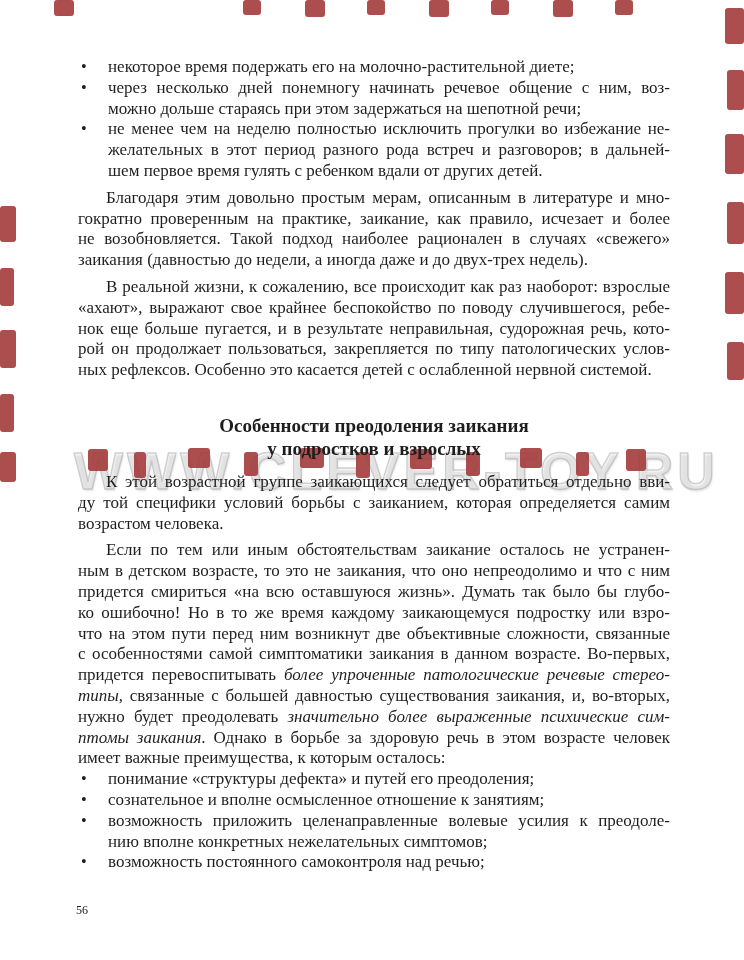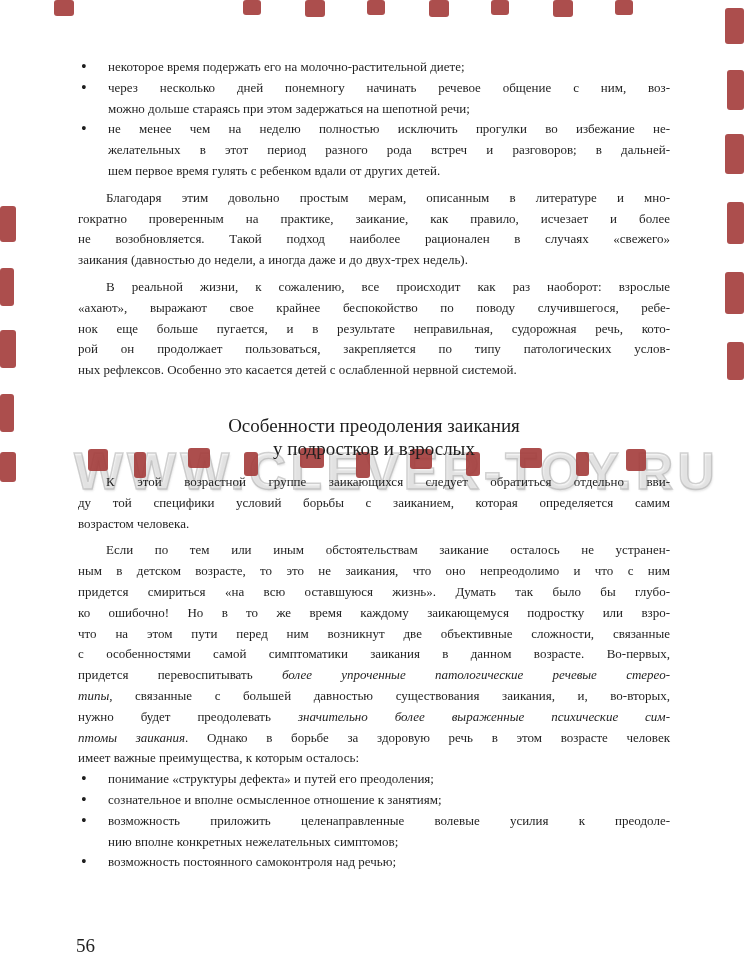--- a/index.html
+++ b/index.html
@@ -14,39 +14,39 @@
   }
   .content {
     position: absolute;
     left: 78px;
     top: 57px;
     width: 592px;
     z-index: 2;
   }
   .tline {
     display: block;
-    font-size: 13px;
+    font-size: 17px;
     line-height: 20.8px;
     text-align: justify;
     text-align-last: justify;
   }
   .tline.last { text-align-last: left; }
   .tline.indent { text-indent: 28px; margin-top: 6px; }
   .em { font-style: italic; }
   .bullet-item { position: relative; padding-left: 30px; }
   .bullet-item .marker {
     position: absolute;
     left: 3px;
     top: 0;
     font-size: 16.3px;
     line-height: 20.8px;
   }
   .heading { margin-top: 33px; margin-bottom: 12px; }
   .hline {
-    font-weight: normal;
+    font-weight: bold;
     font-size: 19px;
     line-height: 23px;
     text-align: center;
     text-align-last: center;
   }
   .watermark {
     position: absolute;
     left: 74px;
     top: 441px;
     z-index: 1;
@@ -56,24 +56,23 @@
     font-size: 52px;
     letter-spacing: 4px;
     color: rgba(215, 215, 215, 0.12);
     -webkit-text-stroke: 1.4px rgba(172, 172, 172, 0.55);
     text-shadow: 1px 2px 2px rgba(130, 130, 130, 0.22);
   }
   .page-number {
     position: absolute;
     left: 76px;
     top: 901px;
-    font-size: 19px;
+    font-size: 12px;
     line-height: 18px;
     color: #222222;
-    margin-top: 36px;
   }
   .mark {
     position: absolute;
     border-radius: 3px;
     opacity: 0.9;
     z-index: 1;
   }
 </style>
 </head>
 <body>

